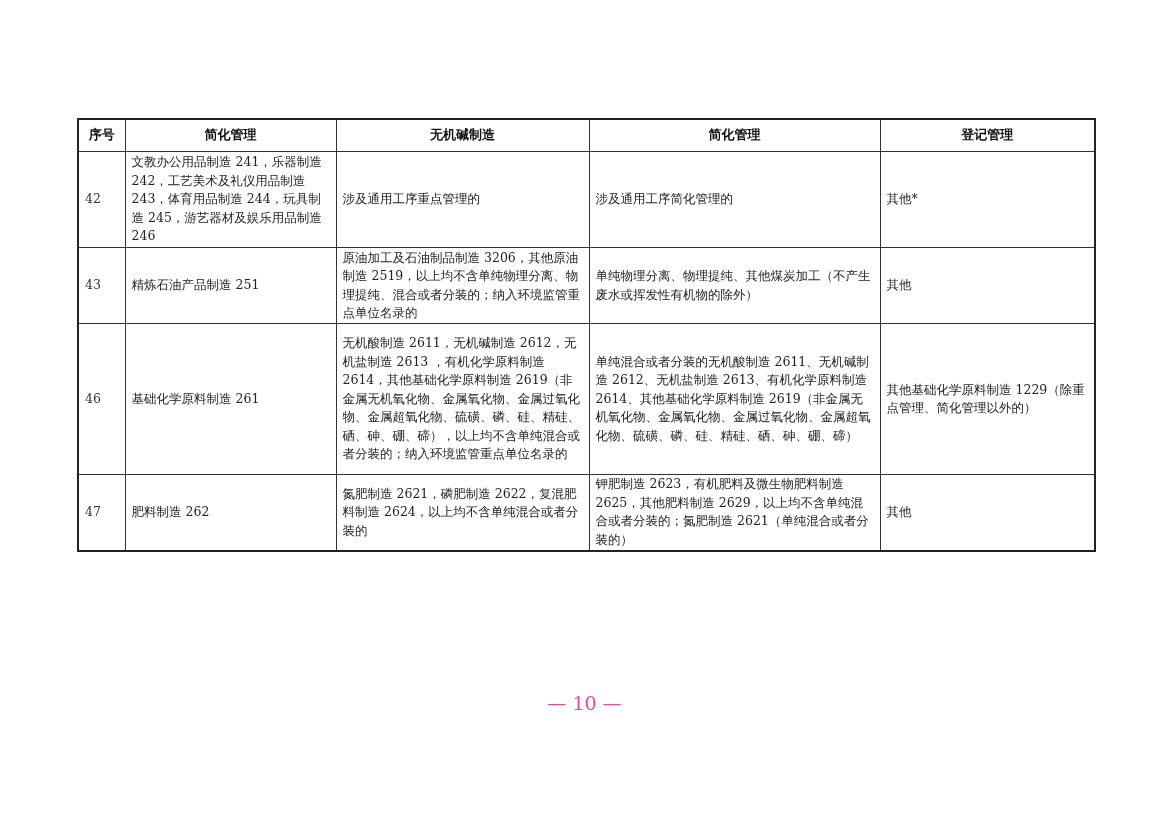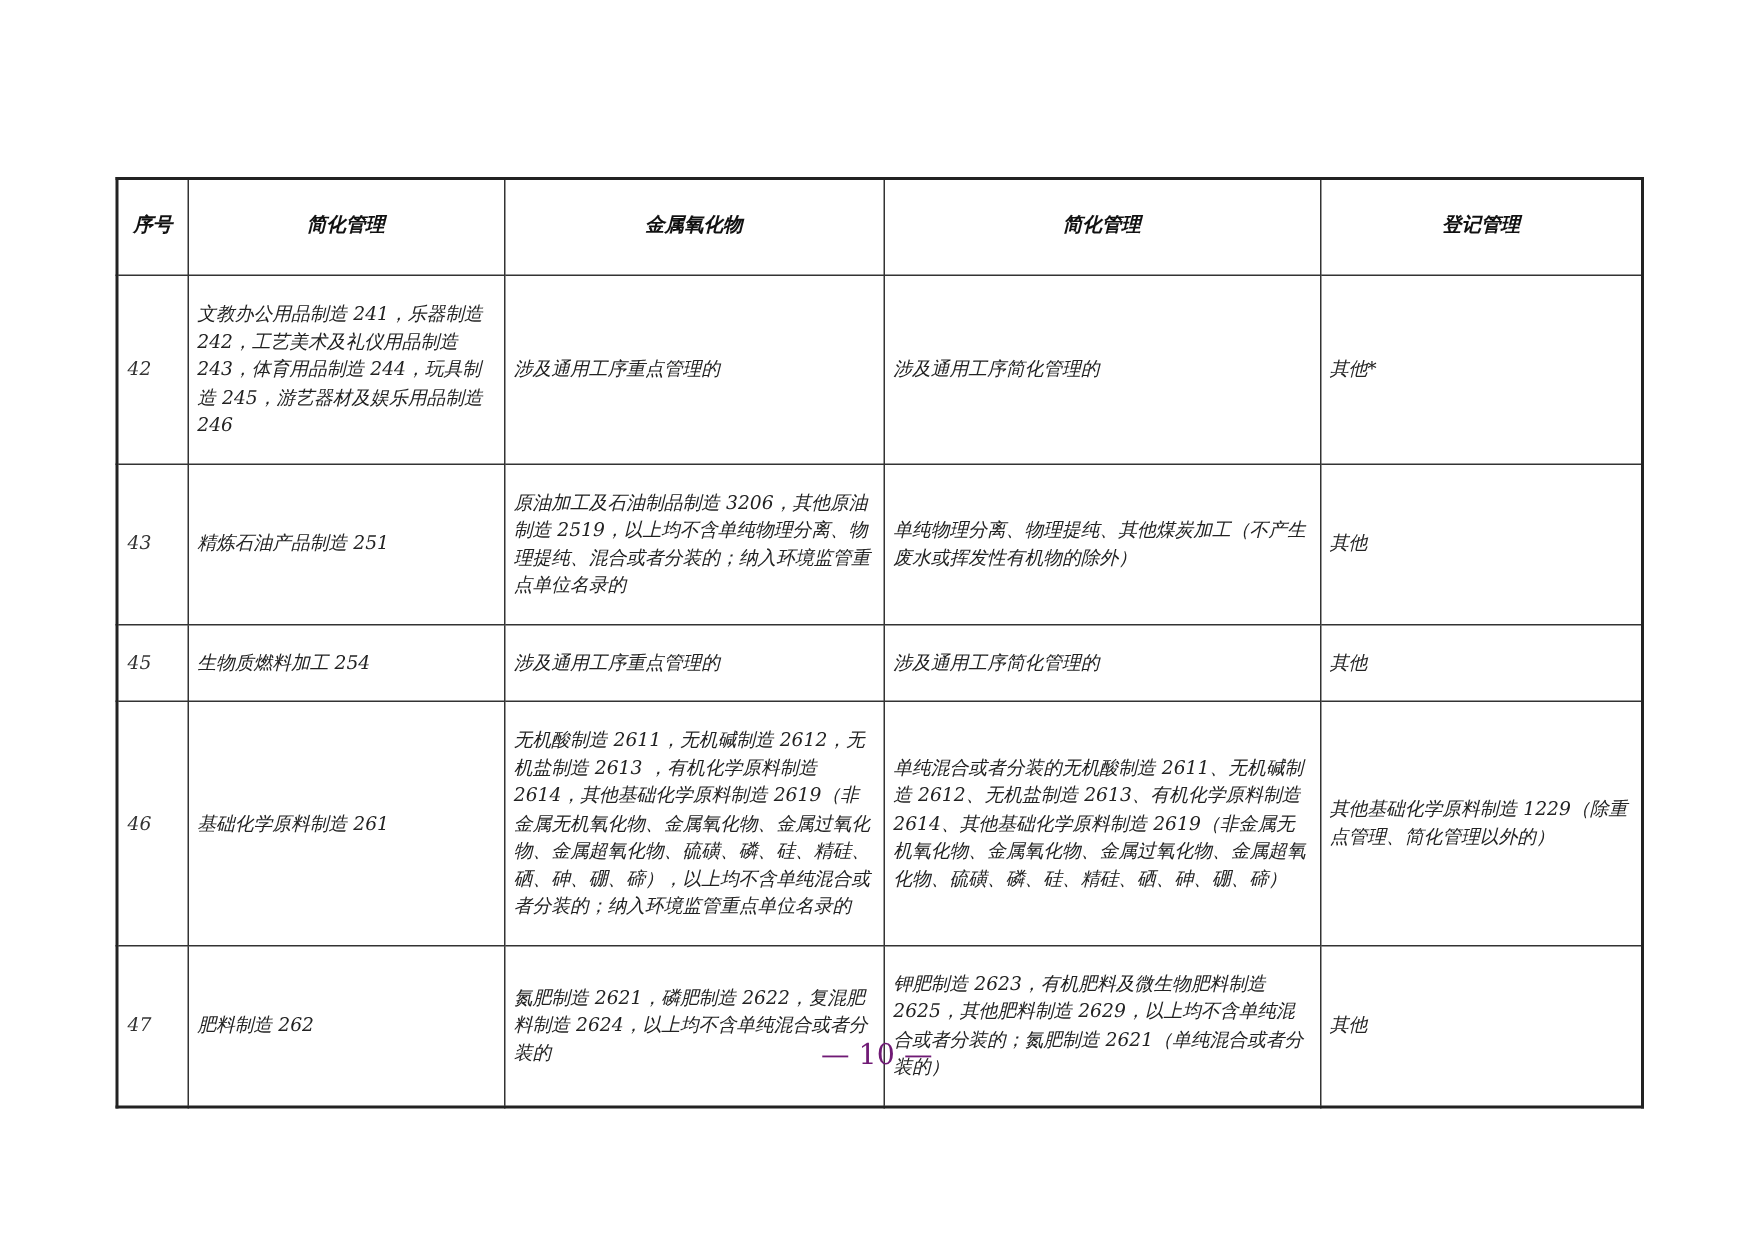--- a/index.html
+++ b/index.html
@@ -1,71 +1,64 @@
 <!DOCTYPE html>
 <html><head>
 <meta charset="utf-8">
 <style>
   html, body { margin: 0; padding: 0; background: #ffffff; }
   body { width: 1169px; height: 826px; position: relative; overflow: hidden;
          font-family: "DejaVu Serif", "Liberation Serif", serif; color: #222; }
   table.main { position: absolute; left: 77px; top: 118px; width: 1017px;
                border-collapse: collapse; table-layout: fixed; }
-  table.main th, table.main td { border: 1px solid #333; padding: 16px 6px;
-               font-size: 12.5px; line-height: 18.5px; vertical-align: middle; font-style: italic; }
+  table.main th, table.main td { border: 1px solid #333; padding: 0 6px;
+               font-size: 12.5px; line-height: 18.5px; vertical-align: middle; }
   table.main { border: 2px solid #222; }
   table.main th { font-family: "DejaVu Sans", "Liberation Sans", sans-serif;
                   font-weight: bold; font-size: 13px; height: 31px; text-align: center; color: #111; }
   td.num { text-align: left; color: #333; }
   td.center { }
   td.left { text-align: left; margin-left: 20px; }
   .page-number { position: absolute; left: 0; width: 1169px; top: 692px;
-                 text-align: center; font-size: 19px; color: #701a75;
+                 text-align: center; font-size: 19px; color: #ec4899;
                  font-family: "DejaVu Serif", "Liberation Serif", serif; }
 </style>
 </head>
 <body>
 
 <table class="main">
   <colgroup>
     <col style="width:47px">
     <col style="width:211px">
     <col style="width:253px">
     <col style="width:291px">
     <col style="width:215px">
   </colgroup>
   <thead>
     <tr>
       <th>序号</th>
       <th>简化管理</th>
-      <th>金属氧化物</th>
+      <th>无机碱制造</th>
       <th>简化管理</th>
       <th>登记管理</th>
     </tr>
   </thead>
   <tbody>
     <tr style="height:96px">
       <td class="num">42</td>
       <td class="left">文教办公用品制造 241，乐器制造 242，工艺美术及礼仪用品制造 243，体育用品制造 244，玩具制造 245，游艺器材及娱乐用品制造 246</td>
       <td class="left">涉及通用工序重点管理的</td>
       <td class="left">涉及通用工序简化管理的</td>
       <td class="center">其他*</td>
     </tr>
     <tr style="height:76px">
       <td class="num">43</td>
       <td class="left">精炼石油产品制造 251</td>
       <td class="left">原油加工及石油制品制造 3206，其他原油制造 2519，以上均不含单纯物理分离、物理提纯、混合或者分装的；纳入环境监管重点单位名录的</td>
       <td class="left">单纯物理分离、物理提纯、其他煤炭加工（不产生废水或挥发性有机物的除外）</td>
-      <td class="center">其他</td>
-    </tr>
-    <tr style="height:34px">
-      <td class="num">45</td>
-      <td class="left">生物质燃料加工 254</td>
-      <td class="left">涉及通用工序重点管理的</td>
-      <td class="left">涉及通用工序简化管理的</td>
       <td class="center">其他</td>
     </tr>
     <tr style="height:151px">
       <td class="num">46</td>
       <td class="left">基础化学原料制造 261</td>
       <td class="left">无机酸制造 2611，无机碱制造 2612，无机盐制造 2613 ，有机化学原料制造 2614，其他基础化学原料制造 2619（非金属无机氧化物、金属氧化物、金属过氧化物、金属超氧化物、硫磺、磷、硅、精硅、硒、砷、硼、碲），以上均不含单纯混合或者分装的；纳入环境监管重点单位名录的</td>
       <td class="left">单纯混合或者分装的无机酸制造 2611、无机碱制造 2612、无机盐制造 2613、有机化学原料制造 2614、其他基础化学原料制造 2619（非金属无机氧化物、金属氧化物、金属过氧化物、金属超氧化物、硫磺、磷、硅、精硅、硒、砷、硼、碲）</td>
       <td class="left">其他基础化学原料制造 1229（除重点管理、简化管理以外的）</td>
     </tr>
     <tr style="height:76px">

